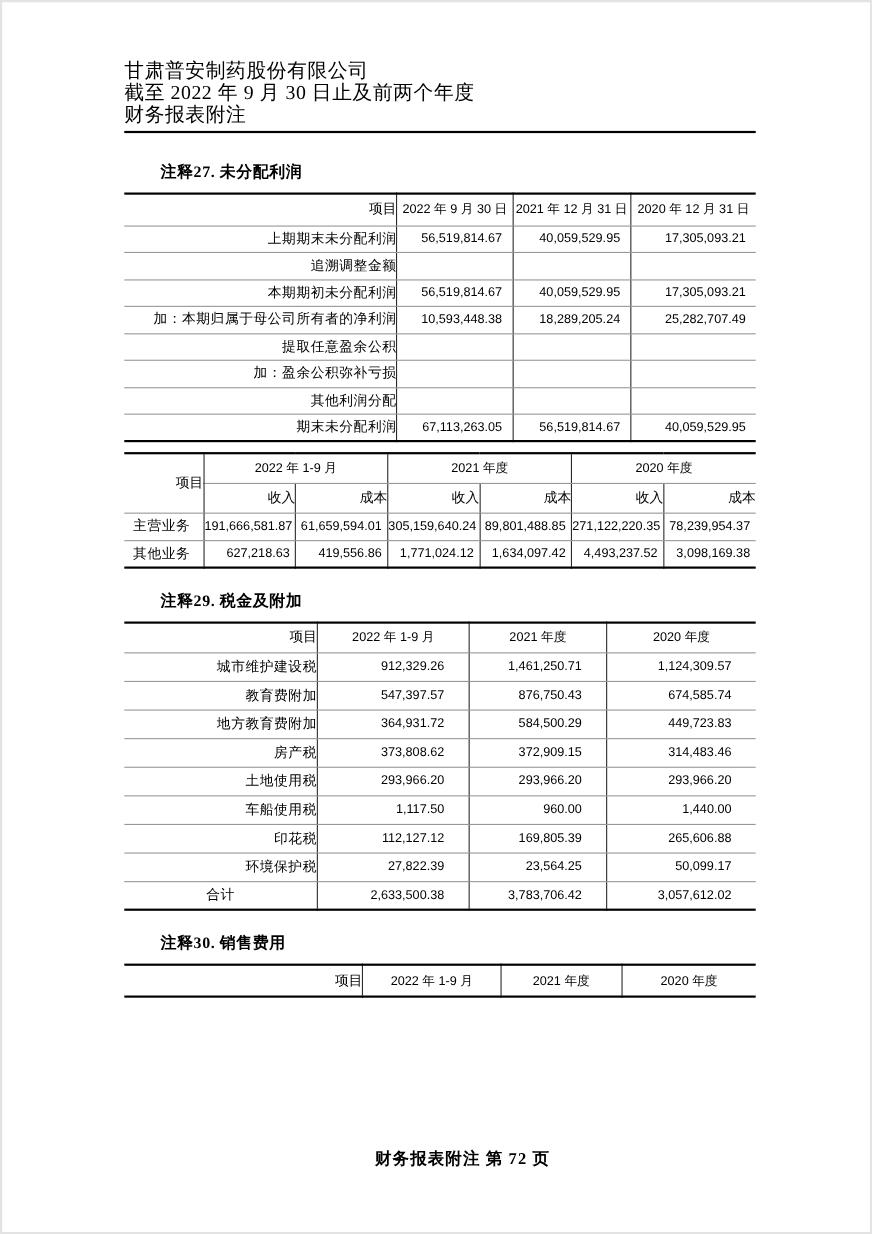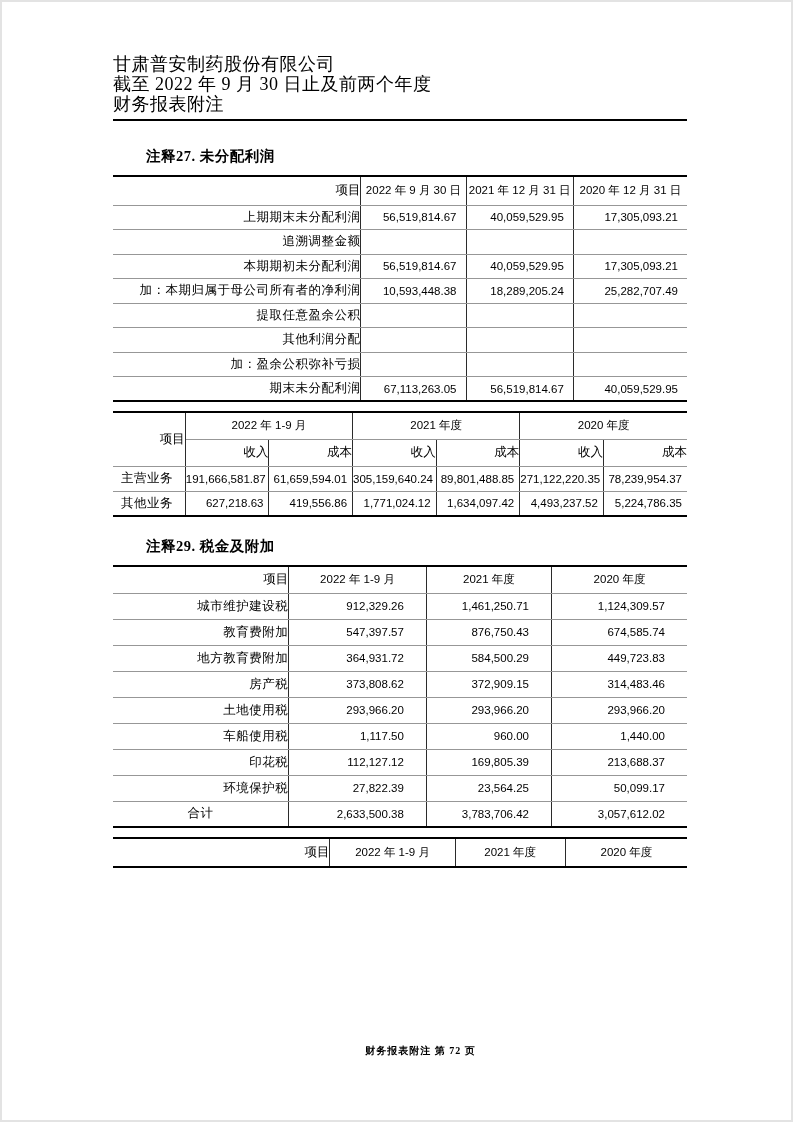--- a/index.html
+++ b/index.html
@@ -116,21 +116,21 @@
   .t30 col.c2 { width: 21.8%; }
   .t30 col.c3 { width: 19.2%; }
   .t30 col.c4 { width: 21.2%; }
 
   
   .page-footer {
     position: absolute;
     left: 0; right: 0;
     top: 1044px;
     text-align: center;
-    font-size: 10px;
+    font-size: 15px;
     font-weight: bold;
     letter-spacing: 1px;
     margin-left: 48px;
   }
 </style>
 </head>
 <body>
 
 <div class="page">
 
@@ -183,27 +183,27 @@
           <td class="num">18,289,205.24</td>
           <td class="num">25,282,707.49</td>
         </tr>
         <tr>
           <td class="label ind">提取任意盈余公积</td>
           <td class="num"></td>
           <td class="num"></td>
           <td class="num"></td>
         </tr>
         <tr>
+          <td class="label">加：盈余公积弥补亏损</td>
+          <td class="num"></td>
+          <td class="num"></td>
+          <td class="num"></td>
+        </tr>
+        <tr>
           <td class="label ind">其他利润分配</td>
-          <td class="num"></td>
-          <td class="num"></td>
-          <td class="num"></td>
-        </tr>
-        <tr>
-          <td class="label">加：盈余公积弥补亏损</td>
           <td class="num"></td>
           <td class="num"></td>
           <td class="num"></td>
         </tr>
         <tr>
           <td class="label">期末未分配利润</td>
           <td class="num">67,113,263.05</td>
           <td class="num">56,519,814.67</td>
           <td class="num">40,059,529.95</td>
         </tr>
@@ -246,21 +246,21 @@
           <td class="num">271,122,220.35</td>
           <td class="num">78,239,954.37</td>
         </tr>
         <tr>
           <td class="label">其他业务</td>
           <td class="num">627,218.63</td>
           <td class="num">419,556.86</td>
           <td class="num">1,771,024.12</td>
           <td class="num">1,634,097.42</td>
           <td class="num">4,493,237.52</td>
-          <td class="num">5,224,786.35</td>
+          <td class="num">3,098,169.38</td>
         </tr>
       </tbody>
   </table>
 
   <div class="section-title mt-note29">注释29. 税金及附加</div>
   <table class="t29">
     <colgroup>
         <col class="c1">
         <col class="c2">
         <col class="c3">
@@ -308,37 +308,38 @@
         <tr>
           <td class="label">车船使用税</td>
           <td class="num">1,117.50</td>
           <td class="num">960.00</td>
           <td class="num">1,440.00</td>
         </tr>
         <tr>
           <td class="label">印花税</td>
           <td class="num">112,127.12</td>
           <td class="num">169,805.39</td>
-          <td class="num">213,688.37</td>
+          <td class="num">265,606.88</td>
         </tr>
         <tr>
           <td class="label">环境保护税</td>
           <td class="num">27,822.39</td>
           <td class="num">23,564.25</td>
           <td class="num">50,099.17</td>
         </tr>
         <tr>
           <td class="label total">合计</td>
           <td class="num">2,633,500.38</td>
           <td class="num">3,783,706.42</td>
           <td class="num">3,057,612.02</td>
         </tr>
       </tbody>
   </table>
 
+  <div class="section-title mt-note30">注释30. 销售费用</div>
   <table class="t30">
     <colgroup>
         <col class="c1">
         <col class="c2">
         <col class="c3">
         <col class="c4">
       </colgroup>
     <thead>
       <tr>
         <th class="item-head">项目</th>

